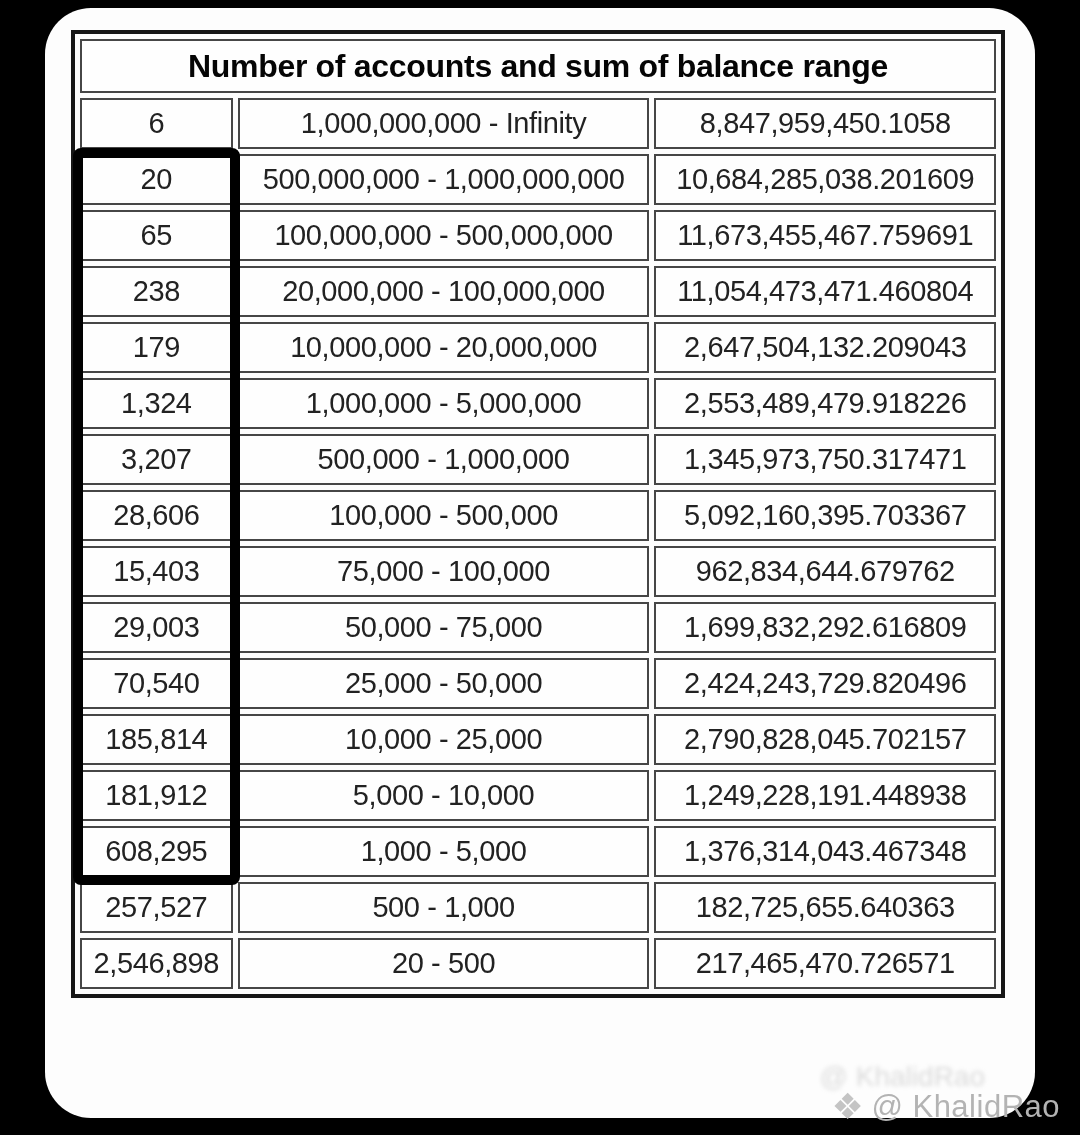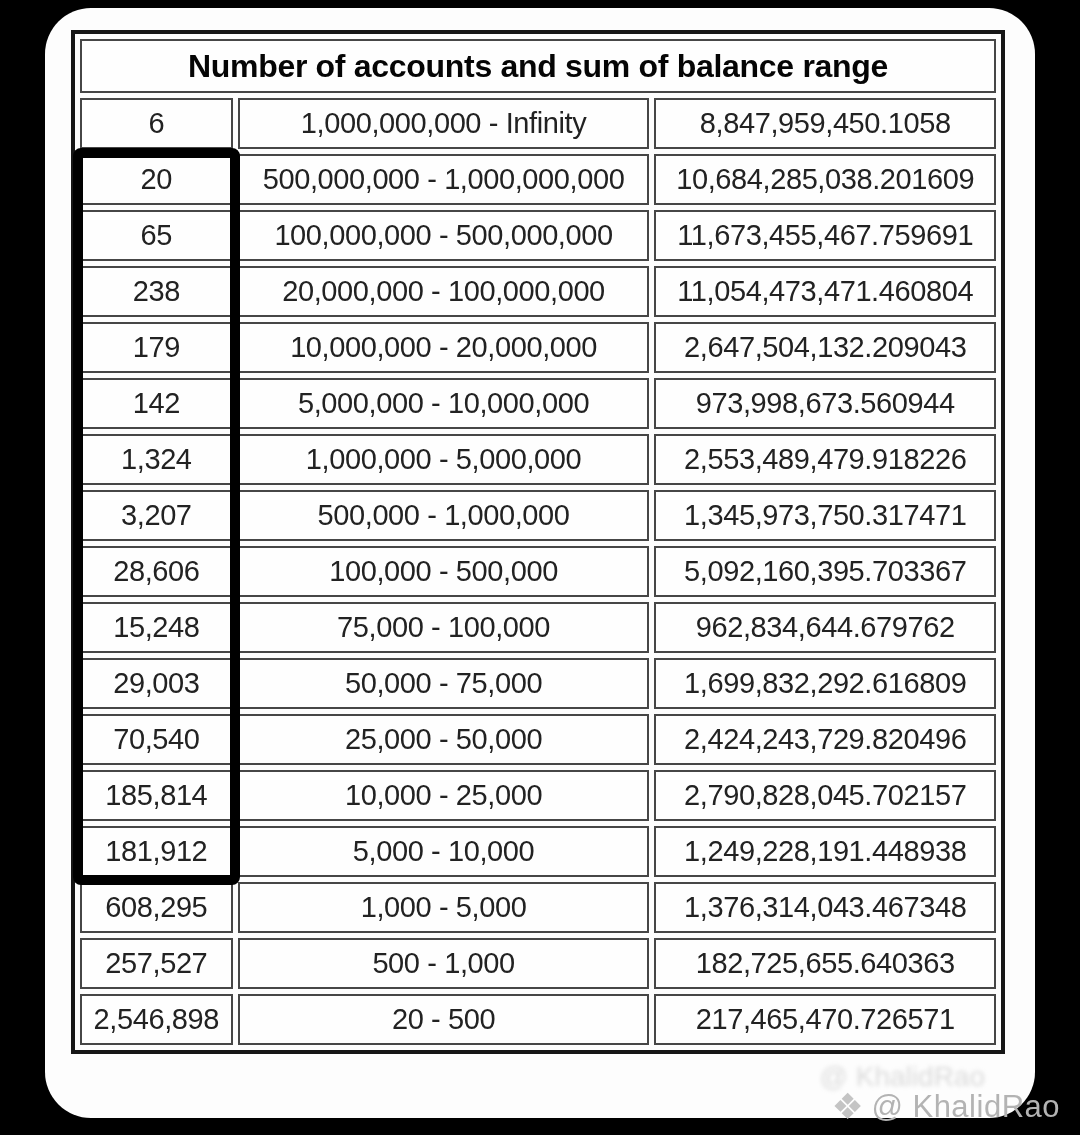--- a/index.html
+++ b/index.html
@@ -143,41 +143,36 @@
             <td>238</td>
             <td>20,000,000 - 100,000,000</td>
             <td>11,054,473,471.460804</td>
           </tr>
           <tr class="hl">
             <td>179</td>
             <td>10,000,000 - 20,000,000</td>
             <td>2,647,504,132.209043</td>
           </tr>
           <tr class="hl">
-            <td>142</td>
-            <td>5,000,000 - 10,000,000</td>
-            <td>973,998,673.560944</td>
-          </tr>
-          <tr class="hl">
             <td>1,324</td>
             <td>1,000,000 - 5,000,000</td>
             <td>2,553,489,479.918226</td>
           </tr>
           <tr class="hl">
             <td>3,207</td>
             <td>500,000 - 1,000,000</td>
             <td>1,345,973,750.317471</td>
           </tr>
           <tr class="hl">
             <td>28,606</td>
             <td>100,000 - 500,000</td>
             <td>5,092,160,395.703367</td>
           </tr>
           <tr class="hl">
-            <td>15,248</td>
+            <td>15,403</td>
             <td>75,000 - 100,000</td>
             <td>962,834,644.679762</td>
           </tr>
           <tr class="hl">
             <td>29,003</td>
             <td>50,000 - 75,000</td>
             <td>1,699,832,292.616809</td>
           </tr>
           <tr class="hl">
             <td>70,540</td>

